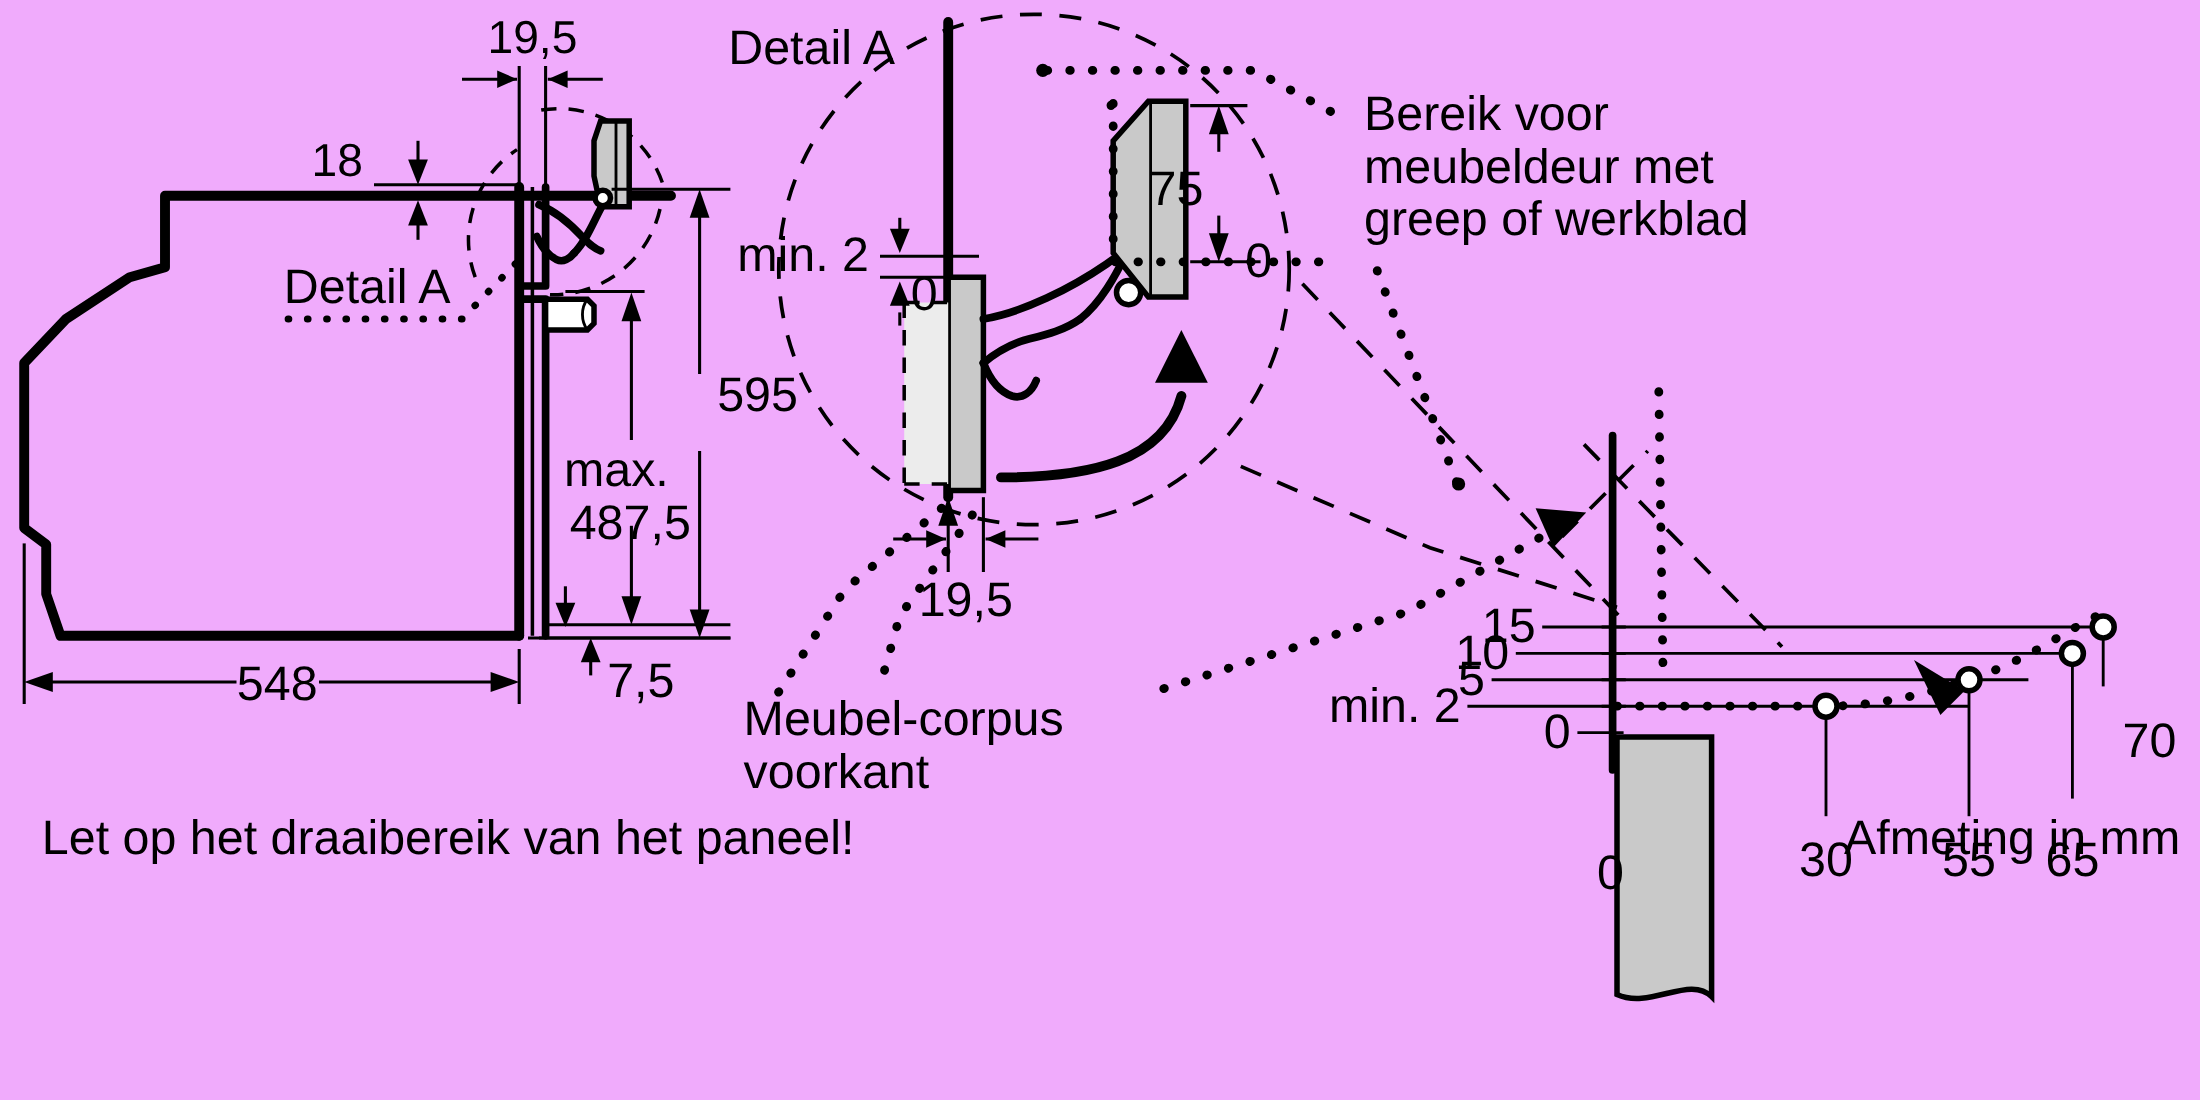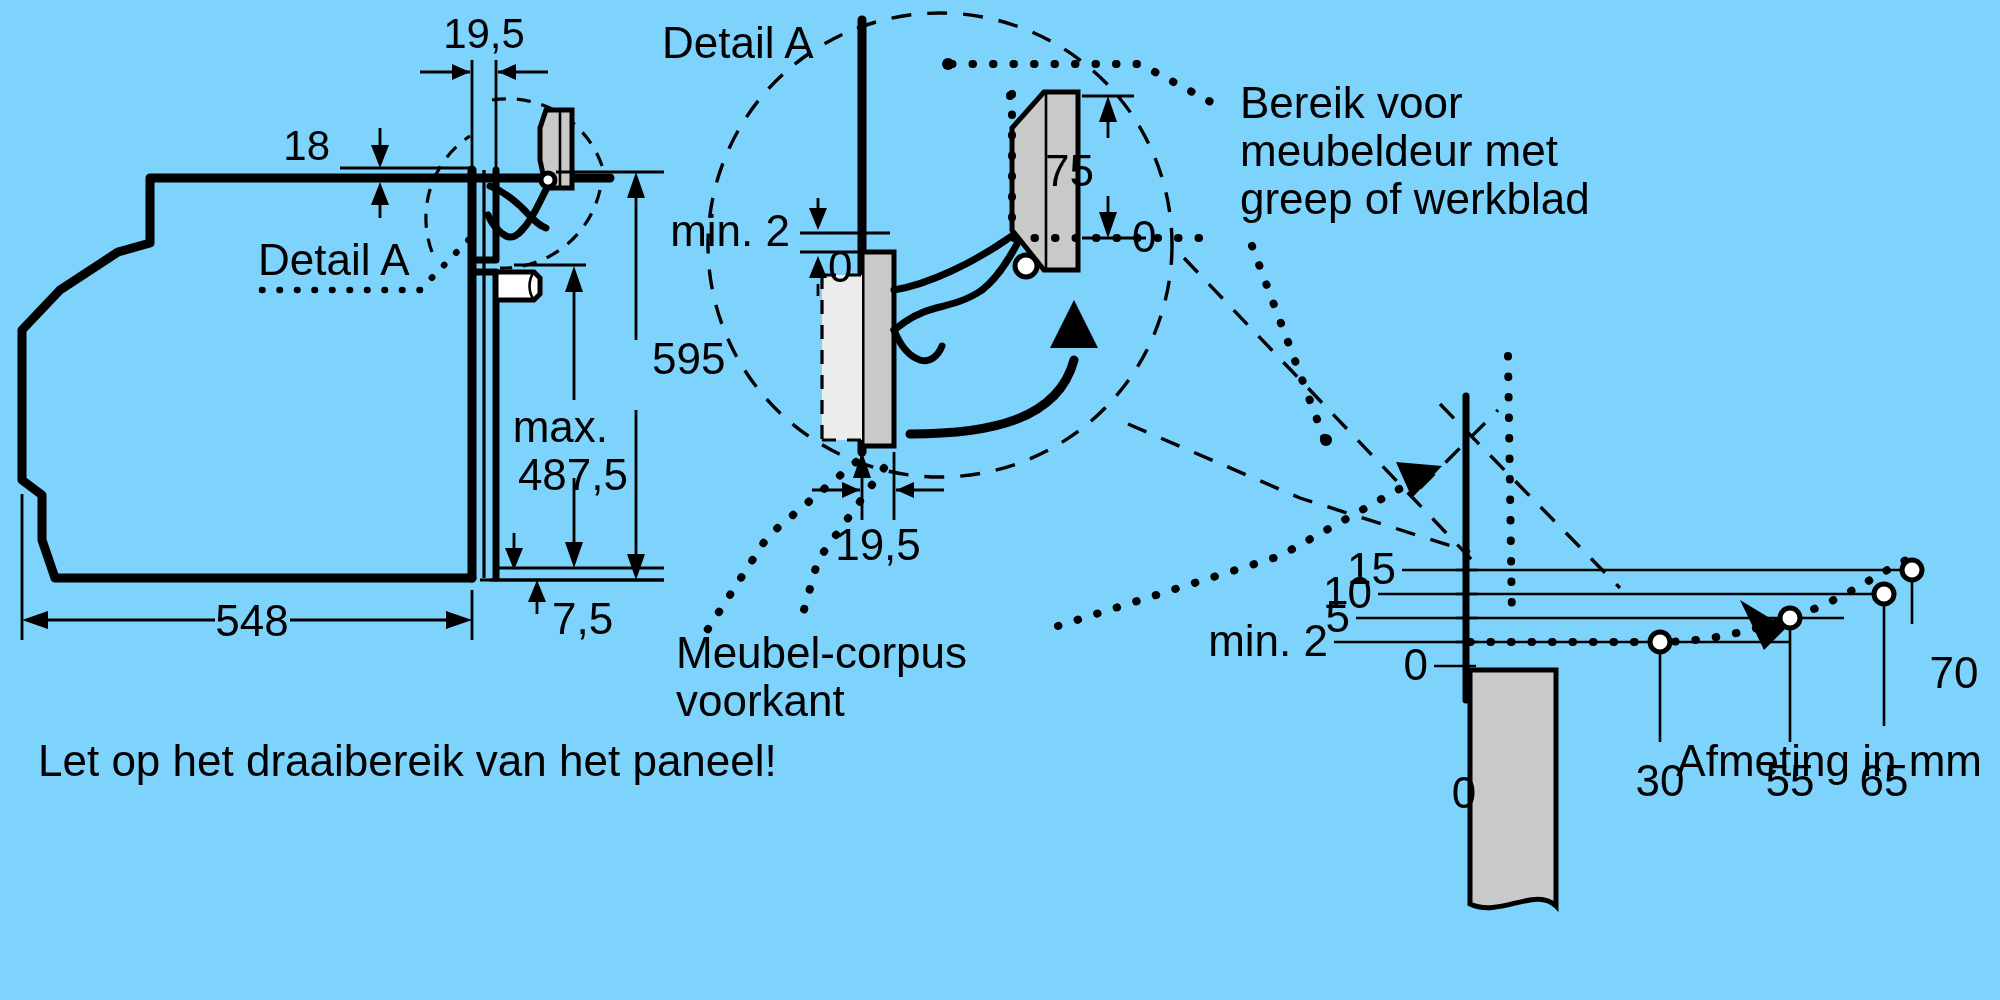--- a/index.html
+++ b/index.html
@@ -4,21 +4,21 @@
 <style>
   html, body {
     margin: 0;
     padding: 0;
     background: #ffffff;
   }
   #stage {
     position: relative;
     width: 2000px;
     height: 1000px;
-    background: #7dd3fc;
+    background: #f0abfc;
     font-family: "Liberation Sans", sans-serif;
     overflow: hidden;
   }
   svg { display: block; }
   text {
     font-family: "Liberation Sans", sans-serif;
     fill: #000000;
   }
   .lbl      { font-size: 42px; }
   .lbl-big  { font-size: 44px; }

